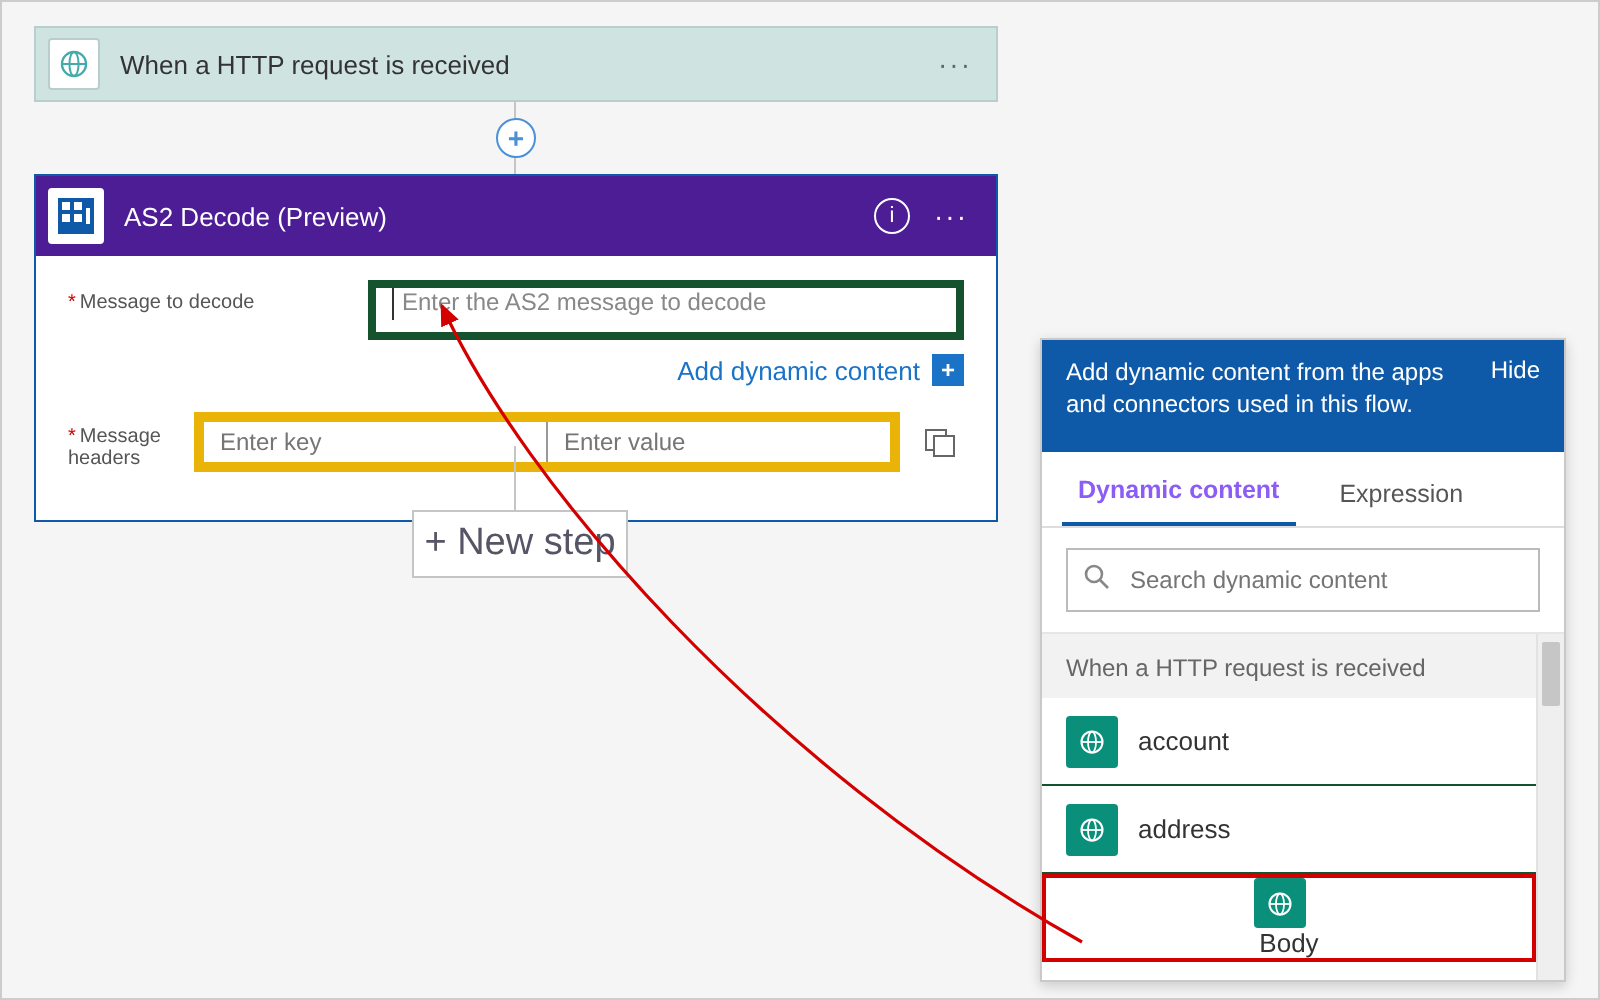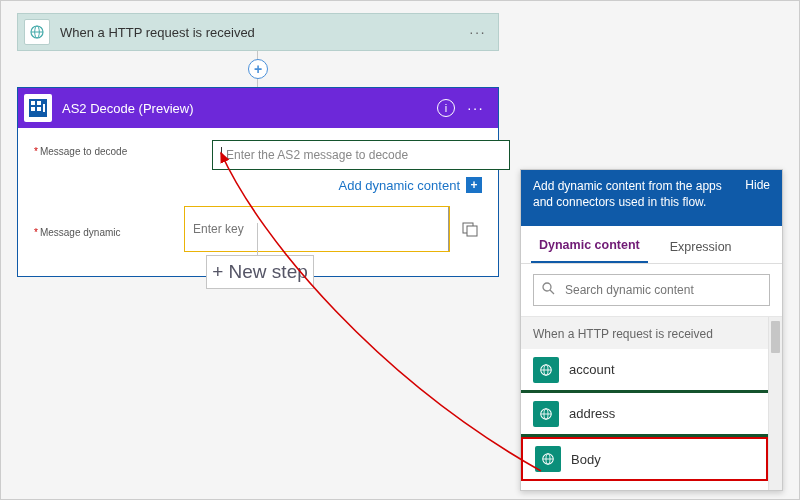--- a/index.html
+++ b/index.html
@@ -20,75 +20,75 @@
     position:absolute; left:247px; top:58px; width:20px; height:20px; border-radius:50%;
     background:#fff; border:1px solid #4a90d9; color:#4a90d9; display:flex; align-items:center; justify-content:center;
     font-size:14px; font-weight:bold;
   }
 
   .action-card {
     position:absolute; left:16px; top:86px; width:482px;
     border:1px solid #0f5aa8; background:#fff;
   }
   .action-header {
-    height:40px; background:#6d28d9; color:#fff; display:flex; align-items:center; padding:0 10px 0 6px;
+    height:40px; background:#4c1d95; color:#fff; display:flex; align-items:center; padding:0 10px 0 6px;
     font-size:13px;
   }
   .action-header-icon { width:28px; height:28px; background:#fff; margin-right:10px; display:flex; align-items:center; justify-content:center; border-radius:2px;}
   .action-header-title { flex:1; }
   .info-icon { width:18px; height:18px; border:1.5px solid #fff; border-radius:50%; display:flex; align-items:center; justify-content:center; font-size:11px; margin-right:8px;}
   .action-menu { letter-spacing:1px; font-size:14px; padding:0 4px;}
 
   .action-body { padding:12px 16px 18px 16px; }
   .field-row { display:flex; align-items:center; margin-bottom:6px; }
   .field-row.top { align-items:flex-start; }
   .label-col { width:150px; font-size:10px; color:#555; padding-top:6px;}
   .req { color:#c00; margin-right:2px; }
   .input-col { flex:1; }
   .text-input {
-    width:100%; height:30px; border:1px solid #14532d; padding:0 8px; font-size:12px; color:#888;
-    display:flex; align-items:center; background:#fff;margin-left:28px;
+    width:100%; height:30px; border:4px solid #14532d; padding:0 8px; font-size:12px; color:#888;
+    display:flex; align-items:flex-start; background:#fff;
   }
   .dynamic-link-row { display:flex; justify-content:flex-end; align-items:center; margin:4px 0 12px 0; height:18px;}
   .dynamic-link { color:#1a73c7; font-size:13px; margin-right:6px;}
   .dynamic-plus { width:16px; height:16px; background:#1a73c7; color:#fff; display:flex; align-items:center; justify-content:center; font-size:12px; font-weight:bold;}
   .kv-wrap { display:flex; align-items:center; }
-  .kv-box { flex:1; display:flex; border:1px solid #eab308; height:46px; }
+  .kv-box { flex:1; display:flex; border:5px solid #eab308; height:30px; }
   .kv-input { flex:1; border:none; padding:0 8px; font-size:12px; color:#888; }
   .kv-input.key { border-right:1px solid #999; }
   .kv-action-icon { width:24px; margin-left:8px; color:#666; display:flex; align-items:center; justify-content:center; font-size:14px;}
 
   .newstep {
     position:absolute; left:205px; top:254px; width:108px; height:34px; background:#fff; border:1px solid #c5c5c5;
     display:flex; align-items:center; justify-content:center; font-size:19px; color:#556; cursor:default;
   }
   .connector-line2 { position:absolute; left:256px; top:222px; width:1px; height:32px; background:#c5c5c5;}
 
   .panel {
     position:absolute; left:519px; top:168px; width:263px; height:322px; background:#fff; border:1px solid #c9c9c9;
     box-shadow:0 2px 6px rgba(0,0,0,0.18);
     display:flex; flex-direction:column;
   }
   .panel-head { height:56px; background:#0f5aa8; color:#fff; font-size:12px; padding:8px 12px; display:flex; }
   .panel-head-text { flex:1; line-height:1.35;}
   .panel-hide { font-size:12px; margin-left:6px;}
   .panel-tabs { height:38px; border-bottom:1px solid #ddd; display:flex; align-items:flex-end; padding:0 10px;}
   .tab { font-size:12.5px; padding:10px 8px 9px 8px; color:#555; margin-right:14px;}
-  .tab.active { color:#701a75; font-weight:600; border-bottom:2px solid #0f5aa8; }
+  .tab.active { color:#8b5cf6; font-weight:600; border-bottom:2px solid #0f5aa8; }
   .panel-search { padding:10px 12px 10px 12px;}
   .search-box { height:32px; border:1px solid #bbb; display:flex; align-items:center; padding:0 8px;}
   .search-box .sicon { color:#888; font-size:13px; margin-right:8px;}
   .search-box input { border:none; outline:none; flex:1; font-size:12px; color:#888; }
   .panel-scroll { flex:1; border-top:1px solid #e6e6e6; position:relative; padding-right:14px;}
   .scroll-track { position:absolute; right:0; top:0; bottom:0; width:14px; background:#efefef; border-left:1px solid #e2e2e2;}
   .scroll-thumb { position:absolute; right:2px; top:4px; width:9px; height:32px; background:#c6c6c6; border-radius:1px;}
   .group-label { font-size:12px; color:#666; padding:10px 12px 8px 12px; background:#f2f2f2;}
-  .token-row { height:44px; display:flex; align-items:center; padding:0 12px; border-bottom:3px solid #14532d; font-size:13px; color:#333; background:#fff;}
+  .token-row { height:44px; display:flex; align-items:center; padding:0 12px; border-bottom:1px solid #14532d; font-size:13px; color:#333; background:#fff;}
   .token-icon { width:26px; height:26px; background:#0a8f7a; border-radius:2px; margin-right:10px; display:flex; align-items:center; justify-content:center;}
-  .body-highlight { border:2px solid #d40000; }
+  .body-highlight { border:2px solid #d40000;flex-direction:column; }
 
   .arrow-svg { position:absolute; left:0; top:0; pointer-events:none; }
 
   .cursor-caret { display:inline-block; width:1px; height:16px; background:#333; margin-right:4px; vertical-align:middle;}
 </style>
 </head>
 <body>
 
 <div class="canvas">
 
@@ -131,24 +131,25 @@
             <span class="cursor-caret"></span>
               <span>Enter the AS2 message to decode</span>
           </div>
         </div>
       </div>
       <div class="dynamic-link-row">
         <span class="dynamic-link">Add dynamic content</span>
         <span class="dynamic-plus">+</span>
       </div>
       <div class="field-row">
-        <div class="label-col"><span class="req">*</span><span>Message dynamic</span></div>
+        <div class="label-col"><span class="req">*</span><span>Message headers</span></div>
         <div class="input-col kv-wrap">
           <div class="kv-box">
             <input class="kv-input key" placeholder="Enter key" style="">
+            <input class="kv-input" placeholder="Enter value" style="">
           </div>
           <div class="kv-action-icon">
             <svg width="16" height="16" viewBox="0 0 16 16">
                 <rect x="1" y="2" width="10" height="10" fill="none" stroke="#666"></rect>
                 <rect x="5" y="5" width="10" height="10" fill="#fff" stroke="#666"></rect>
               </svg>
           </div>
         </div>
       </div>
     </div>

